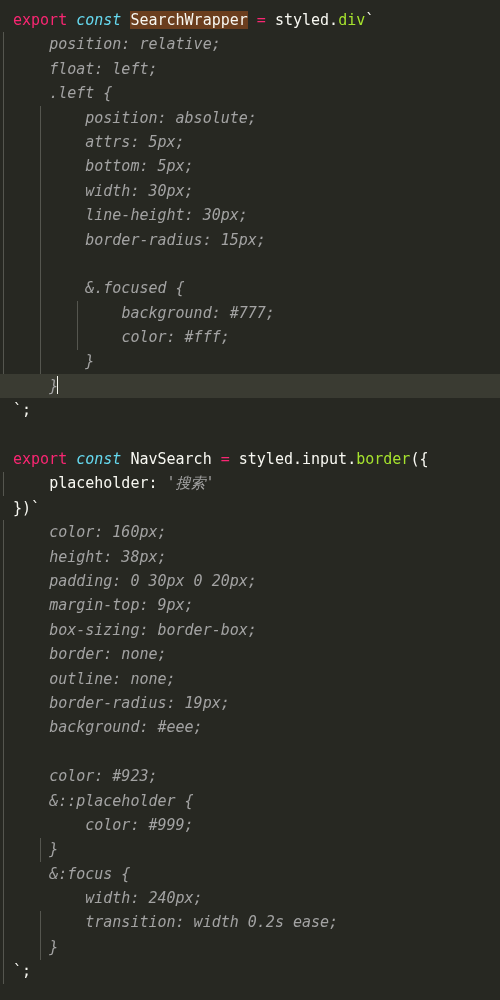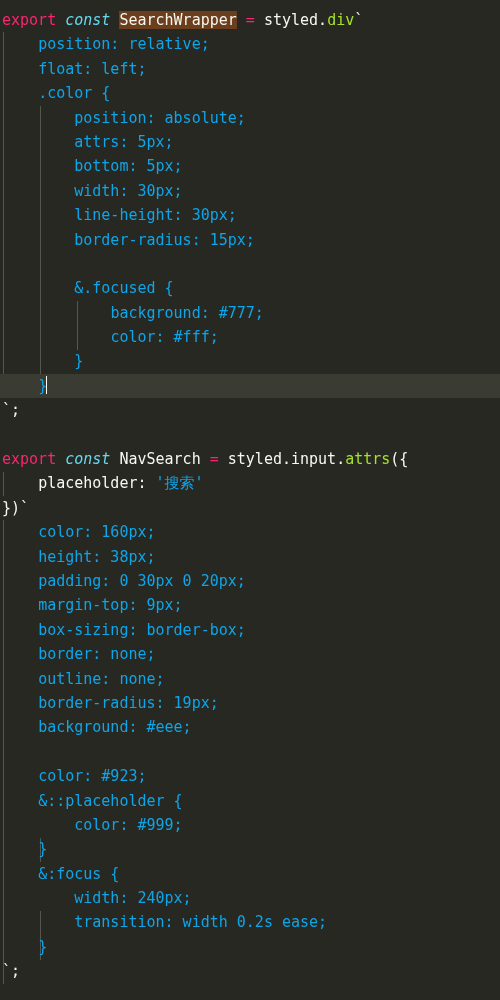--- a/index.html
+++ b/index.html
@@ -24,21 +24,21 @@
   }
 
   .line {
     position: relative;
     height: 24.4px;
     line-height: 24.4px;
     white-space: pre;
     font-size: 15px;
     letter-spacing: 0px;
     color: #f8f8f2;
-    padding-left: 2px;
+    padding-left: 13px;
   }
 
   .line.active {
     background: #3a3b32;
   }
 
   
   .guides {
     position: absolute;
     left: 0; top: 0; bottom: 0;
@@ -49,21 +49,21 @@
     position: absolute;
     width: 1px;
     background: #55564f;
   }
 
   
   .k   { color: #f92672; }             
   .kc  { color: #66d9ef; font-style: italic; } 
   .id  { color: #f8f8f2; }             
   .fn  { color: #a6e22e; }             
-  .pr  { color: #0ea5e9; }             
+  .pr  { color: #a3a3a3; font-style: italic; }             
   .pun { color: #f8f8f2; }             
   .sel {
     background: #6b3e1e;
     color: #f8f8f2;
   }
 
   .cursor {
     display: inline-block;
     width: 1px;
     height: 18px;
@@ -82,36 +82,36 @@
       <div class="guide" style="left: 3px; top: 520.4px; height: 463.6px;"></div>
       <div class="guide" style="left: 40.2px; top: 105.6px; height: 268.4px;"></div>
       <div class="guide" style="left: 40.2px; top: 837.6px; height: 24.4px;"></div>
       <div class="guide" style="left: 40.2px; top: 910.8px; height: 48.8px;"></div>
       <div class="guide" style="left: 77.4px; top: 300.8px; height: 48.8px;"></div>
     </div>
   <div id="code-lines">
       <div class="line"><span></span><span class="k">export</span><span class="pun"> </span><span class="kc">const</span><span class="pun"> </span><span class="sel">SearchWrapper</span><span class="pun"> </span><span class="k">=</span><span class="pun"> </span><span class="id">styled.</span><span class="fn">div</span><span class="pun">`</span></div>
       <div class="line"><span>    </span><span class="pr">position: relative;</span></div>
       <div class="line"><span>    </span><span class="pr">float: left;</span></div>
-      <div class="line"><span>    </span><span class="pr">.color {</span></div>
+      <div class="line"><span>    </span><span class="pr">.left {</span></div>
       <div class="line"><span>        </span><span class="pr">position: absolute;</span></div>
       <div class="line"><span>        </span><span class="pr">attrs: 5px;</span></div>
       <div class="line"><span>        </span><span class="pr">bottom: 5px;</span></div>
       <div class="line"><span>        </span><span class="pr">width: 30px;</span></div>
       <div class="line"><span>        </span><span class="pr">line-height: 30px;</span></div>
       <div class="line"><span>        </span><span class="pr">border-radius: 15px;</span></div>
       <div class="line"><span>        </span></div>
       <div class="line"><span>        </span><span class="pr">&amp;.focused {</span></div>
       <div class="line"><span>            </span><span class="pr">background: #777;</span></div>
       <div class="line"><span>            </span><span class="pr">color: #fff;</span></div>
       <div class="line"><span>        </span><span class="pr">}</span></div>
       <div class="line active"><span>    </span><span class="pr">}</span><span class="cursor"></span></div>
       <div class="line"><span></span><span class="pun">`;</span></div>
       <div class="line"><span></span></div>
-      <div class="line"><span></span><span class="k">export</span><span class="pun"> </span><span class="kc">const</span><span class="pun"> </span><span class="id">NavSearch</span><span class="pun"> </span><span class="k">=</span><span class="pun"> </span><span class="id">styled.input.</span><span class="fn">attrs</span><span class="pun">({</span></div>
+      <div class="line"><span></span><span class="k">export</span><span class="pun"> </span><span class="kc">const</span><span class="pun"> </span><span class="id">NavSearch</span><span class="pun"> </span><span class="k">=</span><span class="pun"> </span><span class="id">styled.input.</span><span class="fn">border</span><span class="pun">({</span></div>
       <div class="line"><span>    </span><span class="id">placeholder: </span><span class="pr">'搜索'</span></div>
       <div class="line"><span></span><span class="pun">})`</span></div>
       <div class="line"><span>    </span><span class="pr">color: 160px;</span></div>
       <div class="line"><span>    </span><span class="pr">height: 38px;</span></div>
       <div class="line"><span>    </span><span class="pr">padding: 0 30px 0 20px;</span></div>
       <div class="line"><span>    </span><span class="pr">margin-top: 9px;</span></div>
       <div class="line"><span>    </span><span class="pr">box-sizing: border-box;</span></div>
       <div class="line"><span>    </span><span class="pr">border: none;</span></div>
       <div class="line"><span>    </span><span class="pr">outline: none;</span></div>
       <div class="line"><span>    </span><span class="pr">border-radius: 19px;</span></div>

